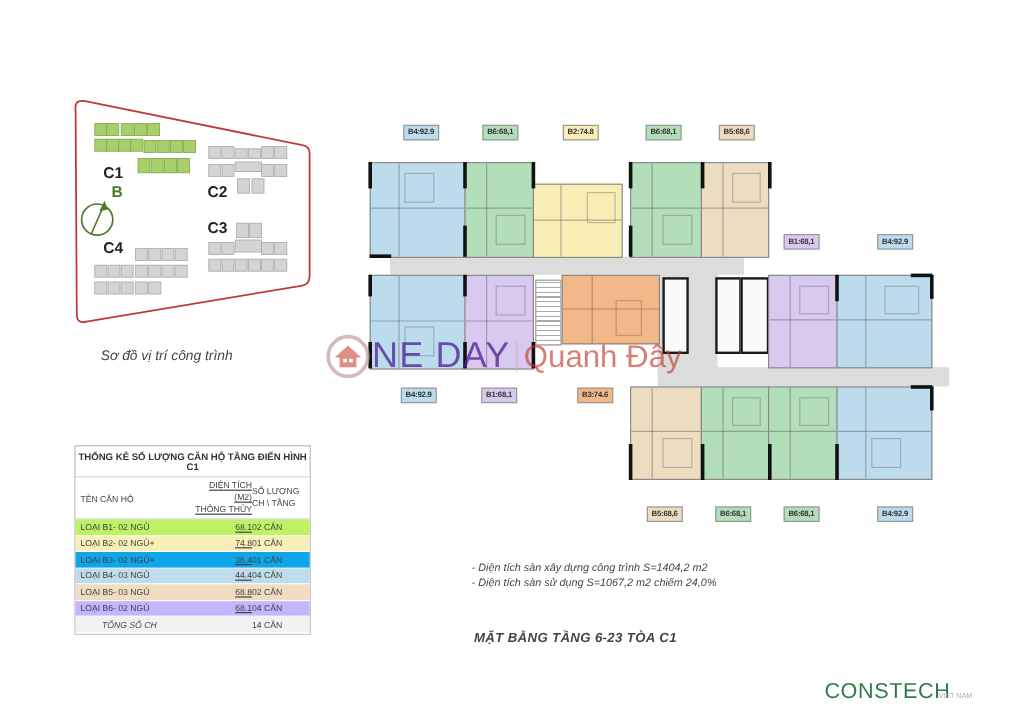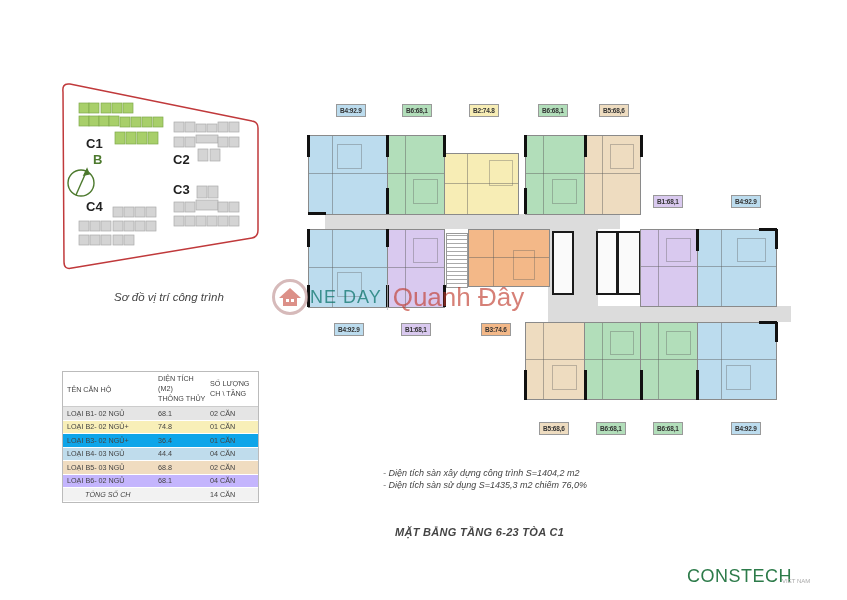--- a/index.html
+++ b/index.html
@@ -1,48 +1,48 @@
 <!DOCTYPE html>
 <html><head>
 <meta charset="utf-8">
 <style>
   html, body { margin:0; padding:0; }
   body { width:847px; height:600px; background:#ffffff; position:relative; overflow:hidden; font-family:"Liberation Sans", sans-serif; }
   
   .site-svg { position:absolute; left:0; top:0; }
   .site-label { position:absolute; font-weight:bold; font-size:13px; color:#222; }
-  .site-caption { position:absolute; left:114px; top:291px; font-size:11.5px; font-style:italic; color:#444; }
+  .site-caption { position:absolute; left:84px; top:291px; font-size:11.5px; font-style:italic; color:#444; }
   
   .stats { position:absolute; left:62px; top:371px; width:195px; border:1px solid #bbb; background:#fff; font-size:7.2px; color:#444; }
   .stats .title { font-weight:bold; font-size:8px; text-align:center; padding:4px 0 3px; border-bottom:1px solid #ccc; color:#333; }
   .stats .row { display:flex; height:12.5px; align-items:center; border-bottom:1px solid #fff; }
   .stats .row.head { height:auto; background:#fff; padding:2px 0; border-bottom:1px solid #ccc; }
   .stats .c1 { width:91px; padding-left:4px; }
-  .stats .c2 { width:52px; text-align:left; }
+  .stats .c2 { width:52px; text-align:right;text-decoration:underline; }
   .stats .c3 { width:44px; text-align:left; }
   .stats .head .c2, .stats .head .c3 { line-height:10px; }
   .stats .total { background:#f2f2f2; }
   
   .unit { position:absolute; border:1px solid #8a8a8a; box-sizing:border-box; overflow:hidden; }
   .unit::before { content:""; position:absolute; left:30%; top:0; bottom:0; border-left:1px solid rgba(90,90,90,0.45); }
   .unit::after { content:""; position:absolute; left:0; right:0; top:48%; border-top:1px solid rgba(90,90,90,0.45); }
   .unit .room { position:absolute; border:1px solid rgba(90,90,90,0.35); }
   .wall-v { position:absolute; width:3px; background:#111; }
   .wall-h { position:absolute; height:3px; background:#111; }
   .corridor { position:absolute; background:#dcdcdc; }
   .core { position:absolute; background:#fafafa; border:2px solid #1a1a1a; box-sizing:border-box; }
   .stair { position:absolute; background:repeating-linear-gradient(0deg,#fff 0 3px,#aaa 3px 4px); border:1px solid #999; box-sizing:border-box; }
   .tag { position:absolute; font-size:6.5px; padding:2px 3px; border:1px solid #999; color:#333; white-space:nowrap; font-weight:bold; letter-spacing:-0.2px; }
-  .notes { position:absolute; left:383px; top:467px; font-size:9px; font-style:italic; color:#444; line-height:12px; }
+  .notes { position:absolute; left:393px; top:467px; font-size:9px; font-style:italic; color:#444; line-height:12px; }
   .plan-title { position:absolute; left:395px; top:526px; font-size:11px; font-style:italic; font-weight:bold; color:#444; letter-spacing:0.3px; }
   .brand { position:absolute; left:687px; top:566px; font-size:18px; color:#2d7b4a; letter-spacing:0.5px; }
   .brand-sub { position:absolute; left:782px; top:578px; font-size:6px; color:#aaa; }
   .wm { position:absolute; left:272px; top:279px; display:flex; align-items:center; opacity:0.75; }
   .wm-logo { width:36px; height:36px; border-radius:50%; border:3px solid #c9a3a3; position:relative; box-sizing:border-box; }
-  .wm-one { font-size:18px; color:#0f766e; margin-left:2px; letter-spacing:1px; }
+  .wm-one { font-size:30px; color:#4c1d95; margin-left:2px; letter-spacing:1px; }
   .wm-sep { width:1px; height:26px; background:#bbb; margin:0 5px; }
   .wm-brand { font-size:26px; color:#c0392b; opacity:0.85; }
 </style>
 </head>
 <body>
 
 <div>
   <svg class="site-svg" width="290" height="280">
     <path d="M68,84 Q62,84 63,92 L64,262 Q64,270 72,268 L252,238 Q258,237 258,230 L258,128 Q258,122 252,121 L70,84 Z" fill="none" stroke="#c0393b" stroke-width="1.5"></path>
 
@@ -125,32 +125,33 @@
   </svg>
   <span class="site-label" style="left:86px;top:136px;">C1</span>
   <span class="site-label" style="left:173px;top:152px;">C2</span>
   <span class="site-label" style="left:173px;top:182px;">C3</span>
   <span class="site-label" style="left:86px;top:199px;">C4</span>
   <span class="site-label" style="left:93px;top:152px;color:#4d7a2e;">B</span>
   <div class="site-caption">Sơ đồ vị trí công trình</div>
 </div>
 
 <div class="stats">
+  <div class="title">THỐNG KÊ SỐ LƯỢNG CĂN HỘ TẦNG ĐIỂN HÌNH C1</div>
   <div class="row head">
     <div class="c1">TÊN CĂN HỘ</div>
     <div class="c2">
       <div>DIỆN TÍCH (M2)</div>
       <div>THÔNG THỦY</div>
     </div>
     <div class="c3">
       <div>SỐ LƯỢNG</div>
       <div>CH \ TẦNG</div>
     </div>
   </div>
-  <div class="row" style="background:#e5e5e5">
+  <div class="row" style="background:#bef264">
     <div class="c1">LOẠI B1- 02 NGỦ</div>
     <div class="c2">68.1</div>
     <div class="c3">02 CĂN</div>
   </div>
   <div class="row" style="background:#f8efb8">
     <div class="c1">LOẠI B2- 02 NGỦ+</div>
     <div class="c2">74.8</div>
     <div class="c3">01 CĂN</div>
   </div>
   <div class="row" style="background:#0ea5e9">
@@ -269,21 +270,21 @@
   <span class="tag" style="left:334px;top:323px;background:#bcdcee;">B4:92.9</span>
   <span class="tag" style="left:401px;top:323px;background:#d9c9ef;">B1:68,1</span>
   <span class="tag" style="left:481px;top:323px;background:#f3b888;">B3:74.6</span>
   <span class="tag" style="left:539px;top:422px;background:#eedcc0;">B5:68,6</span>
   <span class="tag" style="left:596px;top:422px;background:#b2deba;">B6:68,1</span>
   <span class="tag" style="left:653px;top:422px;background:#b2deba;">B6:68,1</span>
   <span class="tag" style="left:731px;top:422px;background:#bcdcee;">B4:92.9</span>
 
   <div class="notes">
     <div>- Diện tích sàn xây dựng công trình S=1404,2 m2</div>
-    <div>- Diện tích sàn sử dụng S=1435,3 m2 chiếm 76,0%</div>
+    <div>- Diện tích sàn sử dụng S=1067,2 m2 chiếm 24,0%</div>
   </div>
   <div class="plan-title">MẶT BẰNG TẦNG 6-23 TÒA C1</div>
 </div>
 
 <div class="wm">
   <div class="wm-logo">
     <svg width="30" height="30" style="position:absolute;left:0;top:0">
       <polygon points="15,6 4,16 8,16 8,24 22,24 22,16 26,16" fill="#c0392b" opacity="0.75"></polygon>
       <rect x="11" y="17" width="3" height="3" fill="#fff"></rect>
         <rect x="16" y="17" width="3" height="3" fill="#fff"></rect>

